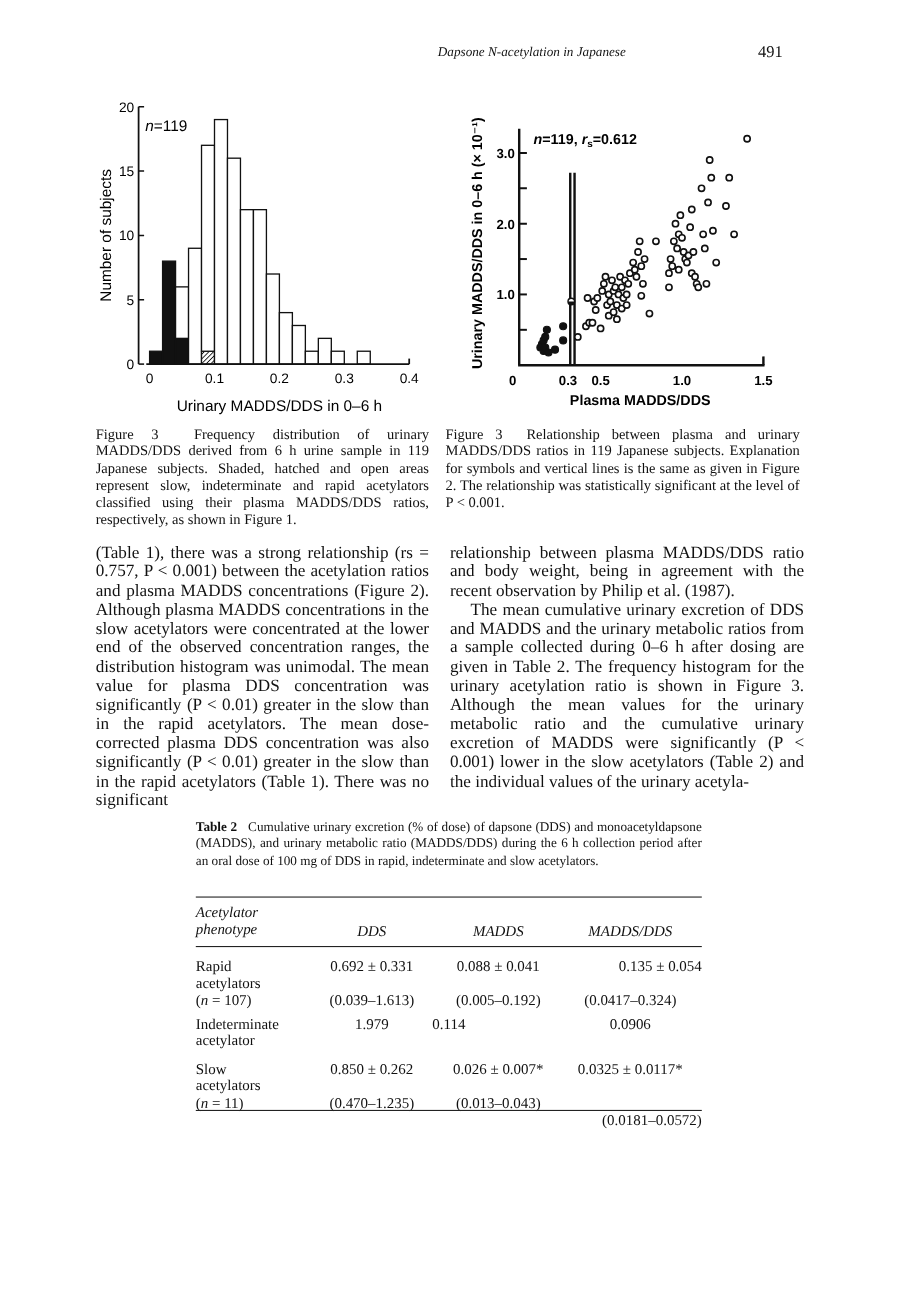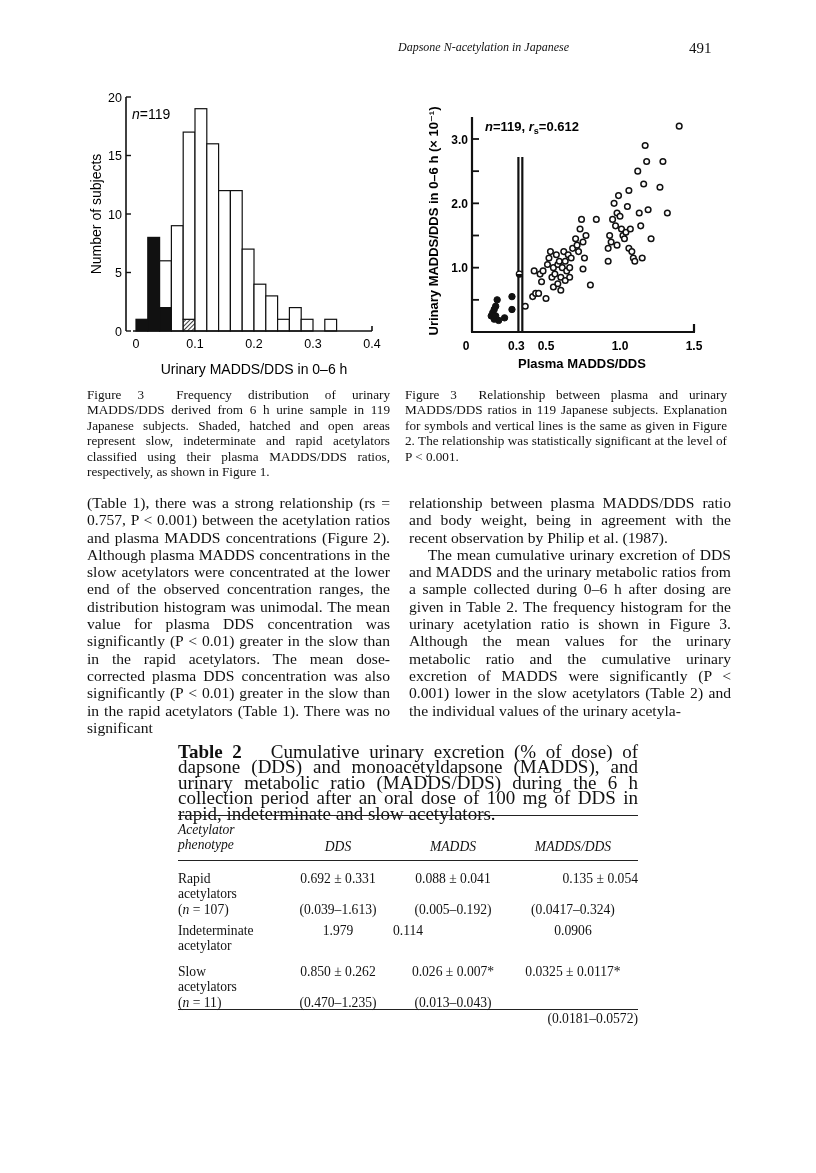--- a/index.html
+++ b/index.html
@@ -7,21 +7,21 @@
          font-family: "Liberation Serif", "DejaVu Serif", serif; color: #111; }
   .abs { position: absolute; }
   .running-head { top: 40px; left: 398px; font-size: 12px; font-style: italic; }
   .page-num { top: 40px; left: 689px; font-size: 15px; }
   .fig-svg { position: absolute; }
   .caption { font-size: 13.2px; line-height: 15.4px; text-align: justify; }
   .caption b { font-weight: normal; }
   .body-col { font-size: 15.6px; line-height: 17.3px; text-align: justify; }
   .body-col p { margin: 0; }
   .indent { text-indent: 1.2em; }
-  .tbl-caption { font-size: 19px; line-height: 15.4px; text-align: justify; }
+  .tbl-caption { font-size: 12px; line-height: 15.4px; text-align: justify; }
   .tbl-notes { font-size: 13.6px; line-height: 15.4px; text-align: justify; }
 </style>
 </head>
 <body>
 
 <div class="abs running-head">Dapsone N-acetylation in Japanese</div>
 <div class="abs page-num">491</div>
 
 <svg id="fig3" class="fig-svg" style="left:80px; top:85px;" width="310" height="295" viewBox="80 85 310 295">
   <g id="fig3-bars">

